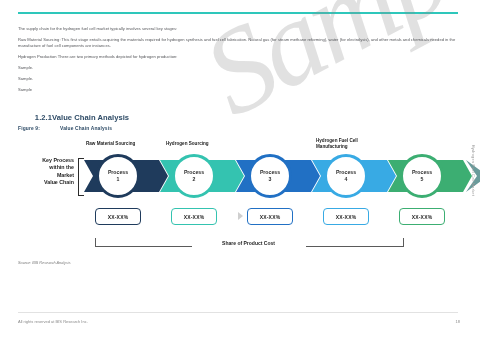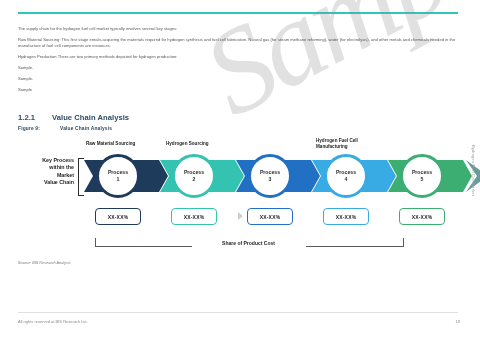--- a/index.html
+++ b/index.html
@@ -55,21 +55,21 @@
     position: absolute;
     left: 18px;
     top: 113px;
     display: flex;
     align-items: baseline;
     color: #2e4b66;
     font-weight: bold;
     font-size: 7.6px;
     letter-spacing: 0.05px;
   }
-  .heading .num { width: 34px; }
+  .heading .num { width: 34px; text-align: right; }
 
   .fig-caption {
     position: absolute;
     left: 18px;
     top: 126px;
     display: flex;
     align-items: baseline;
     color: #2e4b66;
     font-weight: bold;
     font-size: 4.9px;

